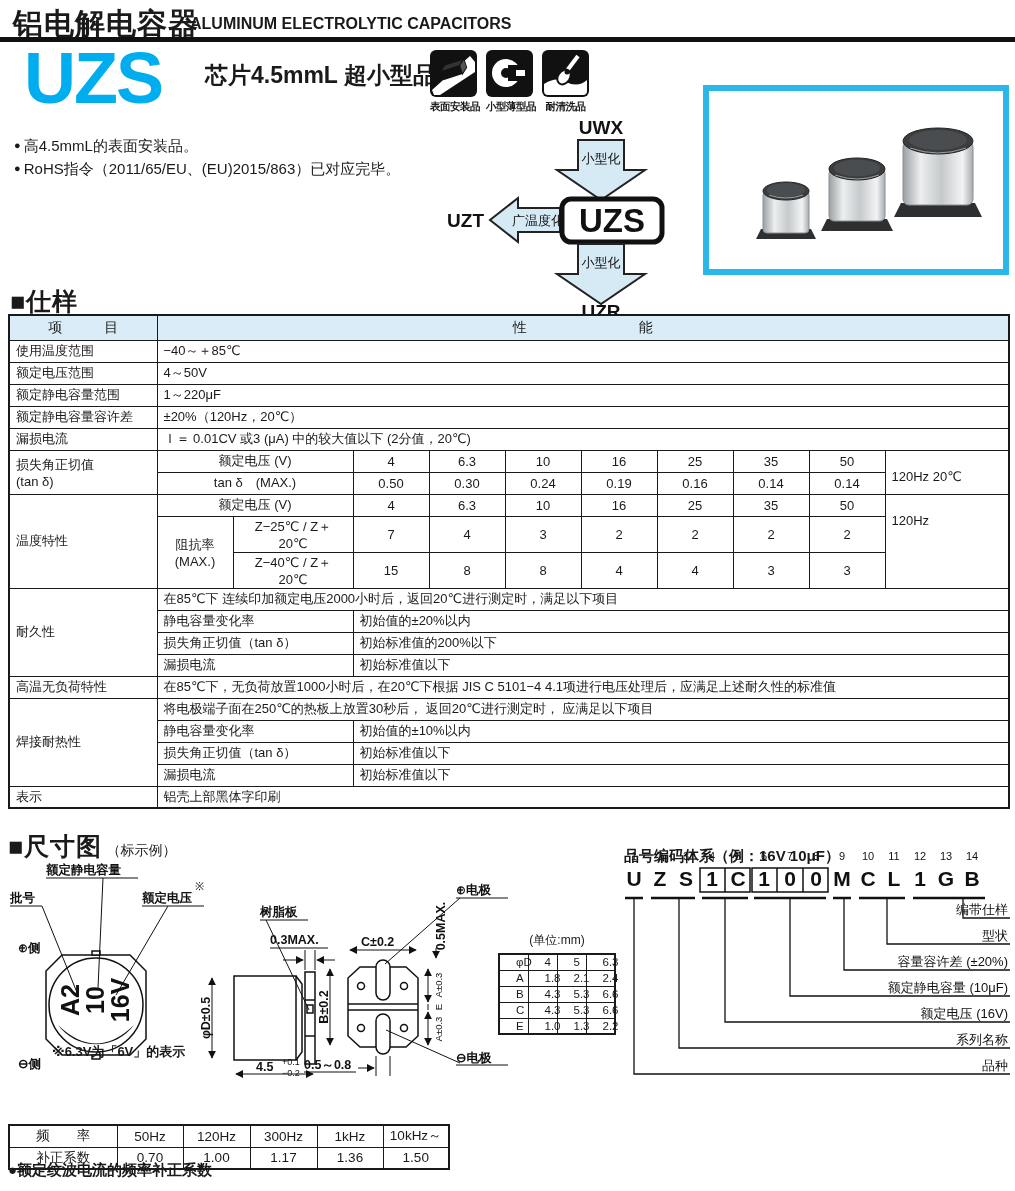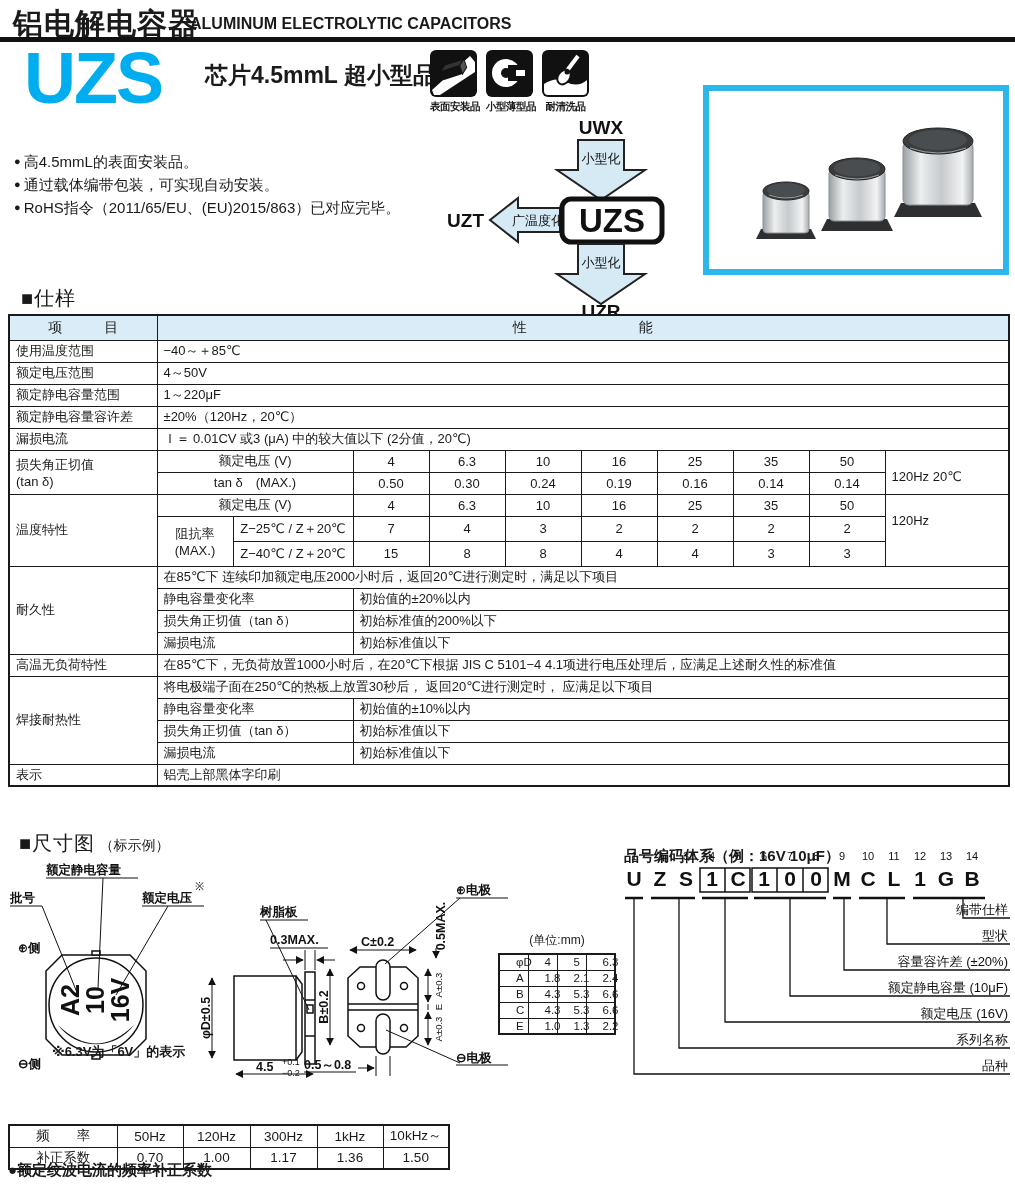--- a/index.html
+++ b/index.html
@@ -16,44 +16,44 @@
   .hdr-en { left:190px; top:15px; font-size:16px; font-weight:bold; letter-spacing:0px;text-align:right; }
   .hdr-rule { left:0; top:37px; width:1015px; height:5px; background:#111; }
 
   
   .series-logo { left:24px; top:42px; font-size:72px; font-weight:bold; color:#00aeef; letter-spacing:-2px; line-height:1; }
   .series-sub { left:205px; top:60px; font-size:23px; font-weight:bold; }
   .badges { left:430px; top:50px; display:flex; gap:9px; }
   .badge { width:47px; text-align:center;font-weight:bold; }
   .badge svg { display:block; }
   .badge-cap { font-size:10.5px; margin-top:3px; letter-spacing:-0.5px; white-space:nowrap; }
-  .features { left:14px; top:150px; font-size:15px; line-height:23px; list-style:none; }
+  .features { left:14px; top:134px; font-size:15px; line-height:23px; list-style:none; }
   .features li::before { content:"● "; font-size:11px; vertical-align:2px; }
 
   
   .flow { left:438px; top:118px; width:275px; height:200px; }
   .flow text { font-family:"Liberation Sans",sans-serif; }
   .flow .code { font-size:19px; font-weight:bold; }
   .flow .code-big { font-size:33px; font-weight:bold; }
   .flow .arrow-label { font-size:13px; }
 
   
   .photo { left:703px; top:85px; width:306px; height:190px; border:6px solid #2bb7e9; background:#fff; }
 
   
-  .sec-title { font-size:20px; font-weight:normal; letter-spacing:1px;margin-left:11px; }
+  .sec-title { font-size:25px; font-weight:bold; letter-spacing:1px; }
   .sec-note { font-size:14px; font-weight:normal; }
 
   
   table { border-collapse:collapse; table-layout:fixed; }
   .spec { left:8px; top:314px; width:1000px; font-size:13px; }
   .spec td { border:1px solid #1a1a1a; padding:1px 6px; height:22px; }
   .spec tr.hd td { background:#d9ecf8; text-align:center; font-size:14px; height:25px; }
   .spec td.lbl { text-align:left; }
-  .spec td.ctr { text-align:center; padding:1px 2px; }
+  .spec td.ctr { text-align:center; padding:1px 17px; }
   .spec td.num { text-align:center; }
   .spec td.val { text-align:left; }
   .spec td.freq { text-align:left; vertical-align:top; padding-top:18px; }
   .spec { border:2px solid #1a1a1a; }
 
   
   .dimtbl { left:498px; top:953px; width:118px; font-size:11.5px; border:2px solid #1a1a1a; }
   .dimtbl td { border:1px solid #1a1a1a; text-align:center; height:16px; padding:0 16px; }
   .unit { left:500px; top:932px; width:114px; text-align:center; font-size:12px; }
 
@@ -109,21 +109,20 @@
       <line x1="36" y1="6" x2="24" y2="22" stroke="#fff" stroke-width="4"></line>
       <ellipse cx="22" cy="27" rx="6" ry="8" transform="rotate(35 22 27)" fill="#fff" stroke="#111" stroke-width="2"></ellipse>
       <circle cx="25" cy="22" r="2.5" fill="#111"></circle>
     </svg>
     <div class="badge-cap">耐清洗品</div>
   </div>
 </div>
 
 <ul class="abs features">
   <li>高4.5mmL的表面安装品。</li>
-  <li>通过载体编带包装，可实现自动安装。</li>
   <li>RoHS指令（2011/65/EU、(EU)2015/863）已对应完毕。</li>
 </ul>
 
 <svg class="abs flow" viewBox="0 0 275 200">
   <text class="code" x="163" y="16" text-anchor="middle">UWX</text>
 
   <polygon points="140,22 186,22 186,52 207,52 163,82 119,52 140,52" fill="#d6eaf6" stroke="#222" stroke-width="2"></polygon>
   <text class="arrow-label" x="163" y="45" text-anchor="middle">小型化</text>
 
   <polygon points="122,90 122,114 80,114 80,124 52,102 80,80 80,90" fill="#d6eaf6" stroke="#222" stroke-width="2"></polygon>

